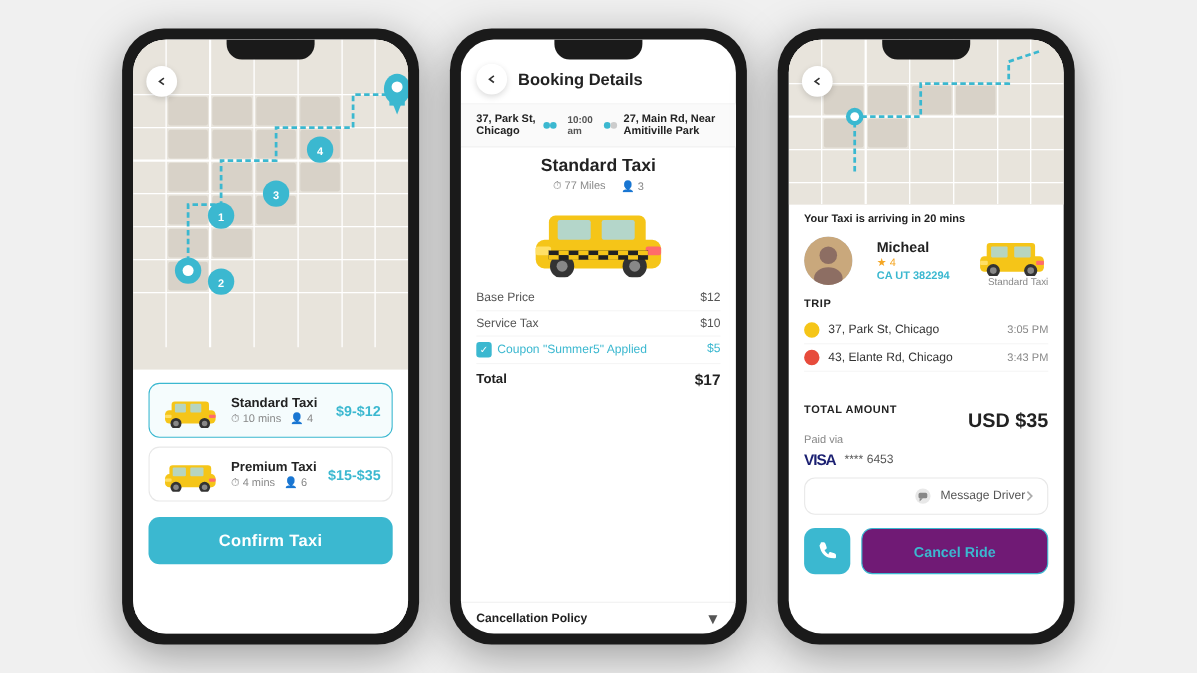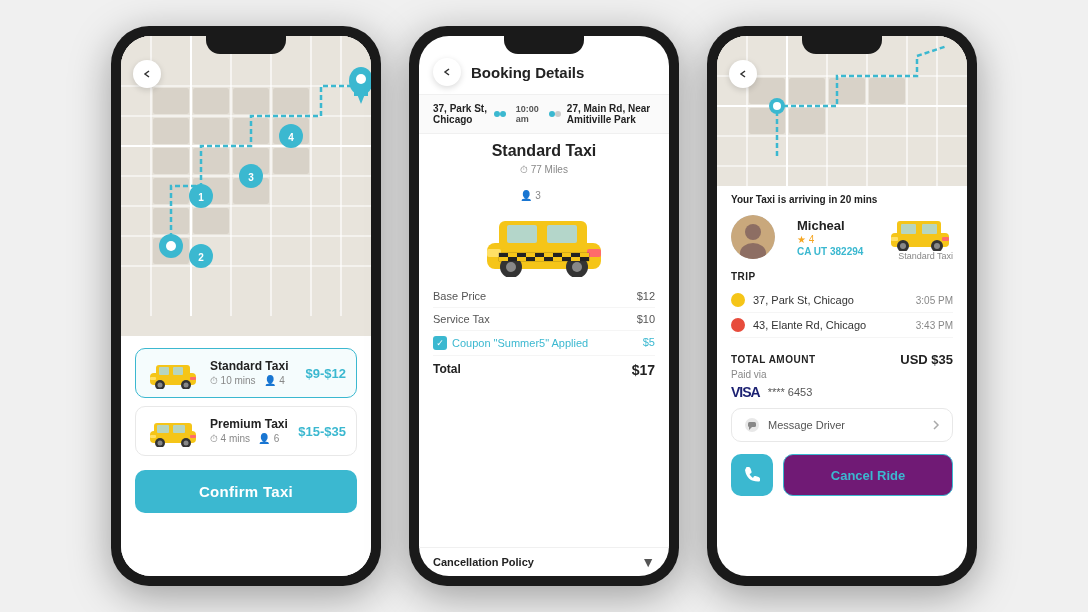--- a/index.html
+++ b/index.html
@@ -193,21 +193,20 @@
       font-weight: 700;
       color: #222;
       margin-bottom: 4px;
     }
     .taxi-meta {
       display: flex;
       gap: 14px;
       font-size: 10px;
       color: #888;
       margin-bottom: 4px;
-      flex-direction: column;
     }
     .taxi-car-big {
       width: 130px;
       height: 72px;
     }
     .price-breakdown {
       padding: 4px 14px;
       flex: 1;
       overflow: hidden;
     }
@@ -367,23 +366,24 @@
       align-items: center;
       padding: 6px 0 2px;
     }
     .total-section-label {
       font-size: 10px;
       font-weight: 800;
       color: #222;
       letter-spacing: 0.5px;
     }
     .total-usd {
-      font-size: 13px;
+      font-size: 18px;
       font-weight: 800;
       color: #222;
+      margin-top: 20px;
     }
     .payment-row {
       font-size: 10px;
       color: #888;
       margin-bottom: 4px;
     }
     .visa-row {
       display: flex;
       align-items: center;
       gap: 8px;
@@ -395,21 +395,21 @@
       color: #1a1f71;
       letter-spacing: -1px;
     }
     .card-number {
       font-size: 11px;
       color: #555;
     }
     .message-driver-btn {
       display: flex;
       align-items: center;
-      justify-content: space-between;
+      justify-content: flex-end;
       border: 1.5px solid #e8e8e8;
       border-radius: 10px;
       padding: 8px 12px;
       margin-bottom: 8px;
       cursor: pointer;
     }
     .msg-left {
       display: flex;
       align-items: center;
       gap: 8px;

